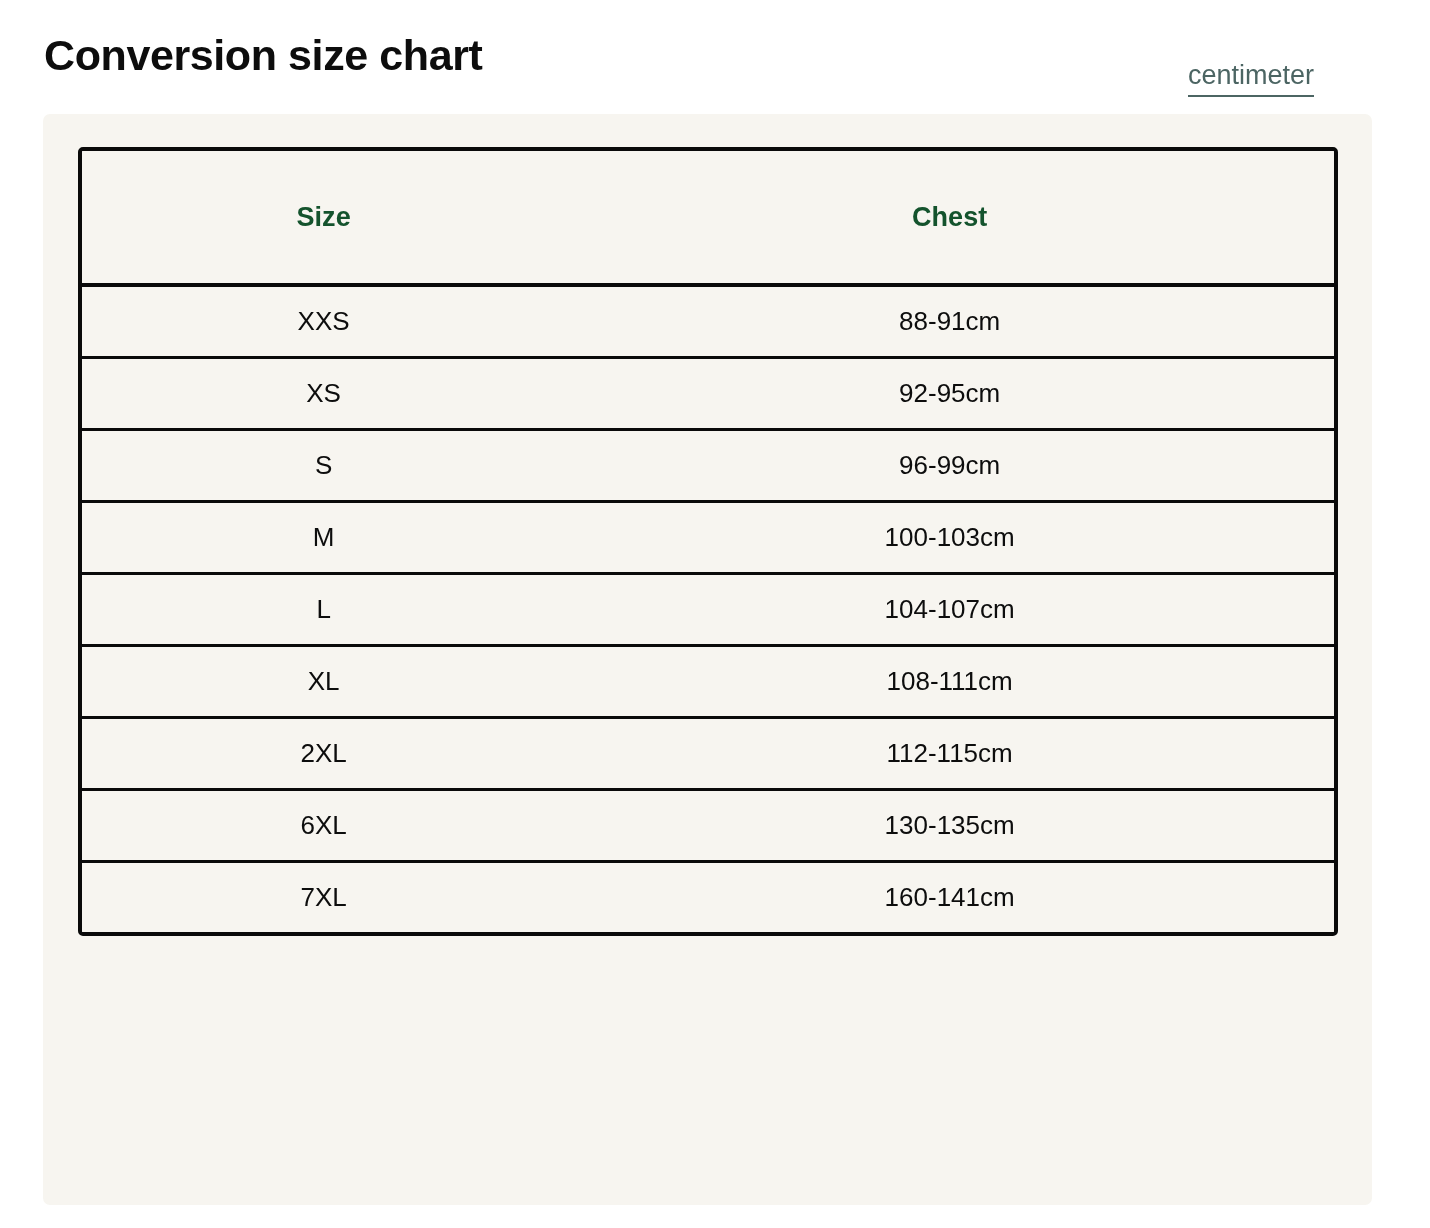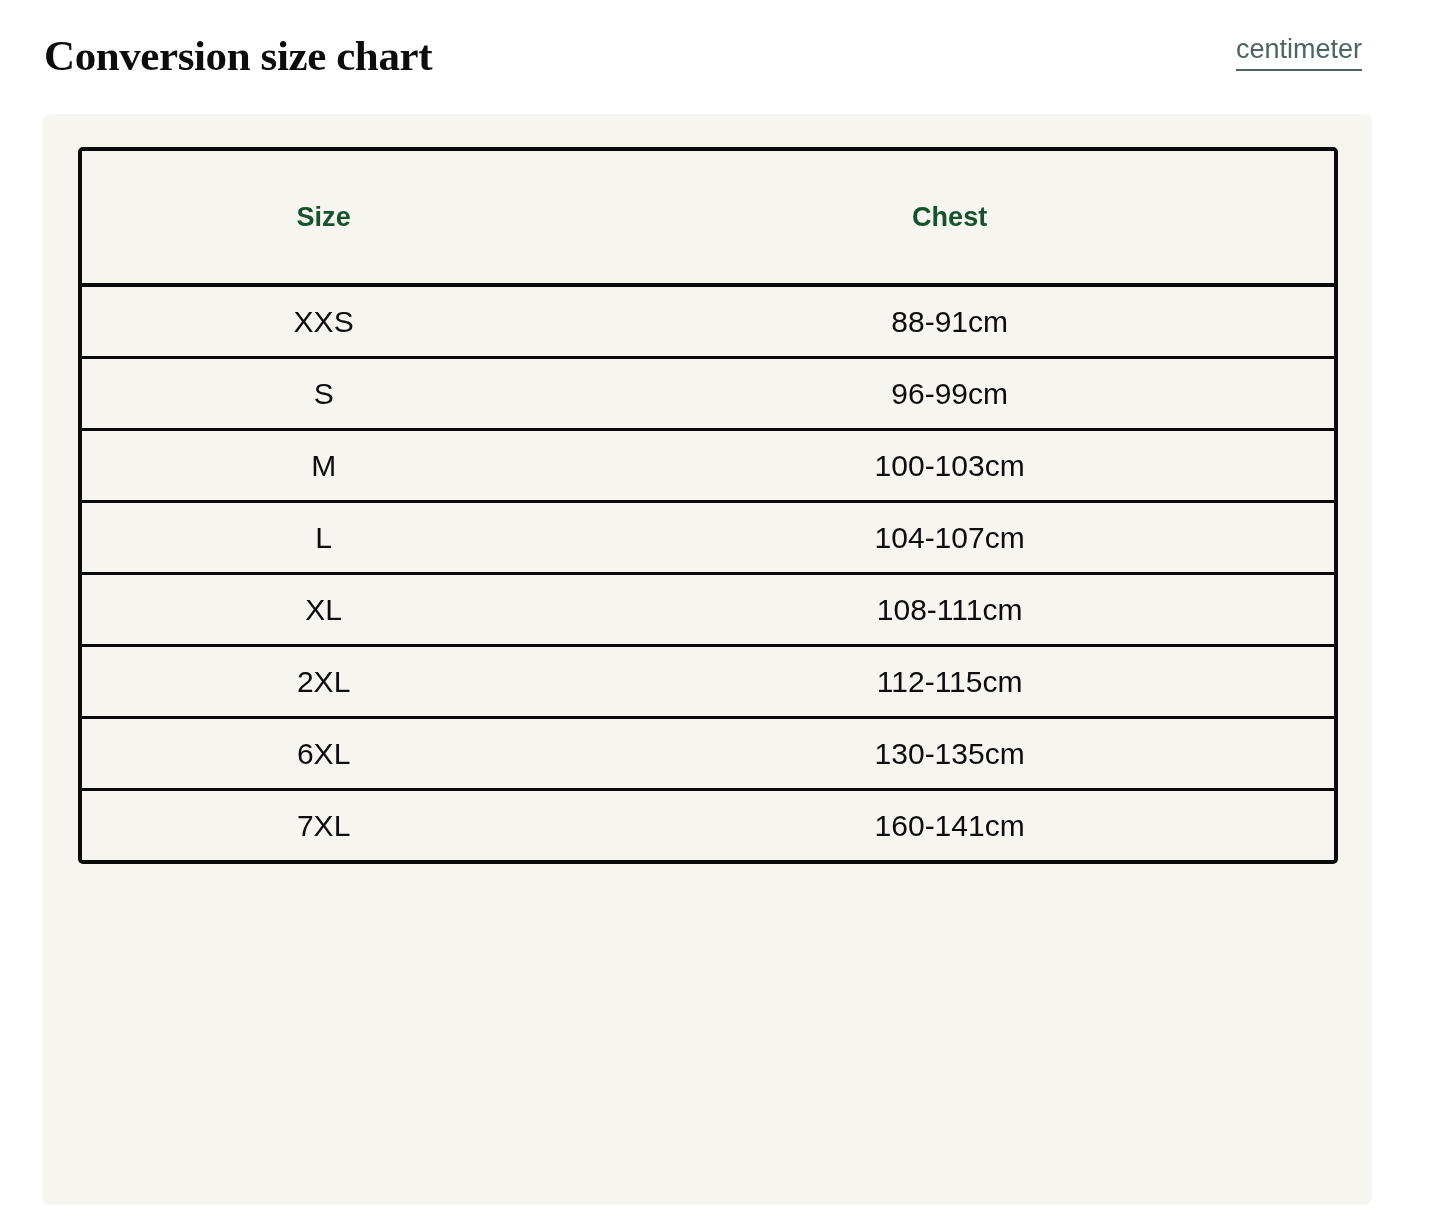--- a/index.html
+++ b/index.html
@@ -38,25 +38,25 @@
     margin: 0;
     padding: 0;
     font-size: 43px;
     font-weight: 700;
     letter-spacing: -0.4px;
     line-height: 1;
     color: #0d0d0d;
     padding-left: 44px;
     padding-top: 34px;
     white-space: nowrap;
-    font-family: Liberation Serif, serif;
   }
   .unit-link-wrap {
-    padding-right: 68px;
+    padding-right: 116px;
     padding-top: 36px;
+    margin-top: 26px;
   }
   .unit-link {
     font-size: 27px;
     font-weight: 400;
     line-height: 1;
     color: #4c6563;
     text-decoration: none;
     border-bottom: 2px solid #4c6563;
     padding-bottom: 5px;
     cursor: pointer;
@@ -107,21 +107,21 @@
     height: 132px;
     font-size: 27px;
     font-weight: 700;
     letter-spacing: 0.1px;
     color: #14532d;
     border-bottom: 4px solid #0a0a0a;
     vertical-align: middle;
   }
   .size-table tbody td {
     height: 69px;
-    font-size: 30px;
+    font-size: 26px;
     font-weight: 400;
     color: #0d0d0d;
     border-bottom: 3px solid #0a0a0a;
     vertical-align: middle;
   }
   .size-table tbody tr:last-child td {
     border-bottom: none;
   }
 </style>
 </head>
@@ -149,20 +149,24 @@
           <th>Size</th>
           <th>Chest</th>
         </tr>
       </thead>
       <tbody>
         <tr>
           <td>XXS</td>
           <td>88-91cm</td>
         </tr>
         <tr>
+          <td>XS</td>
+          <td>92-95cm</td>
+        </tr>
+        <tr>
           <td>S</td>
           <td>96-99cm</td>
         </tr>
         <tr>
           <td>M</td>
           <td>100-103cm</td>
         </tr>
         <tr>
           <td>L</td>
           <td>104-107cm</td>

